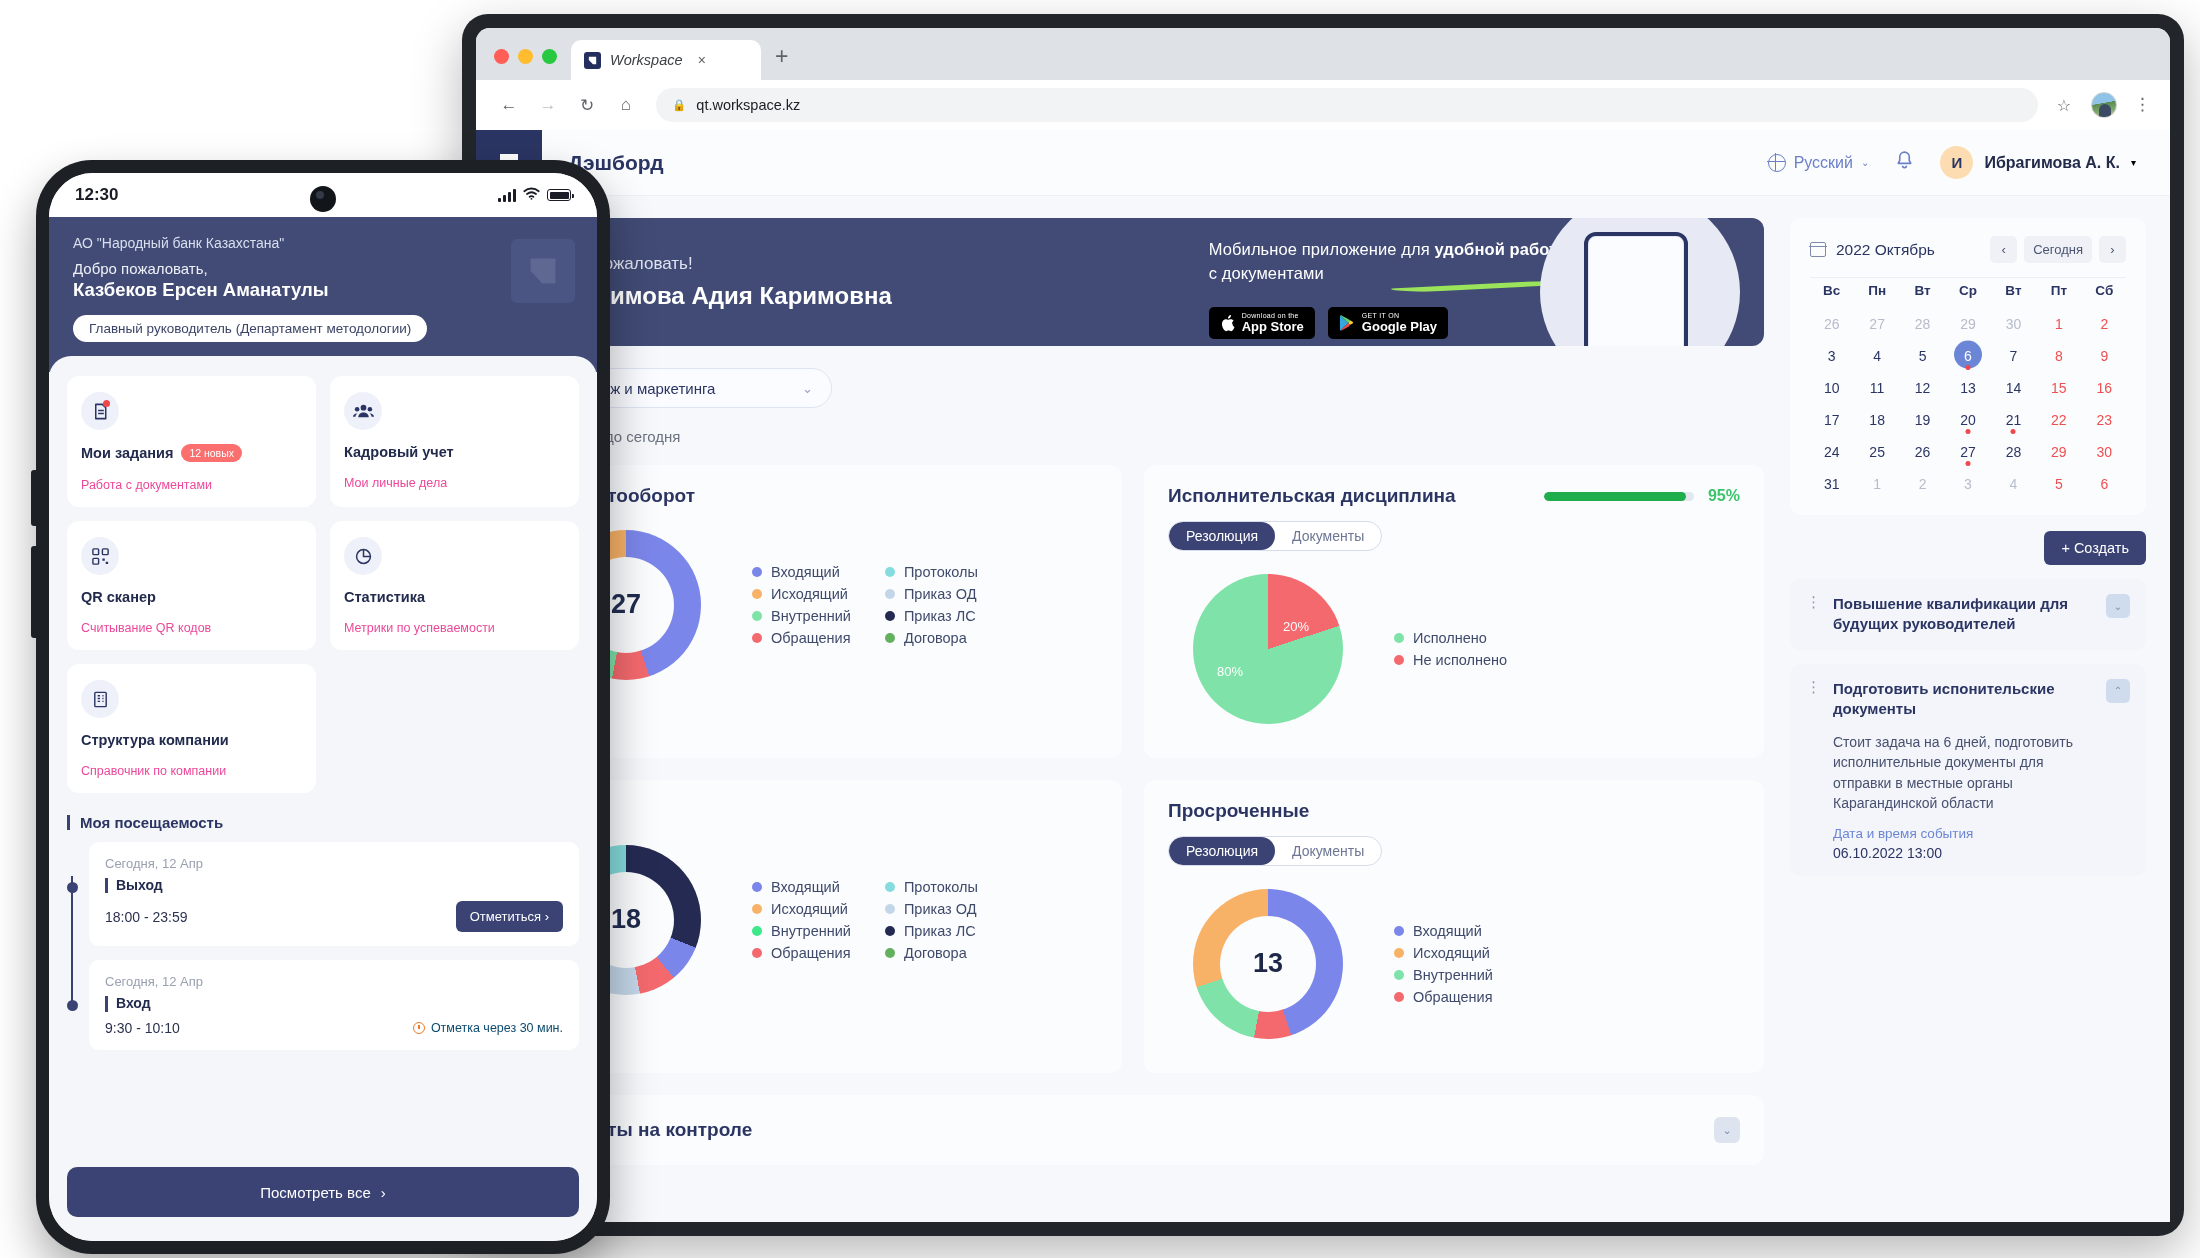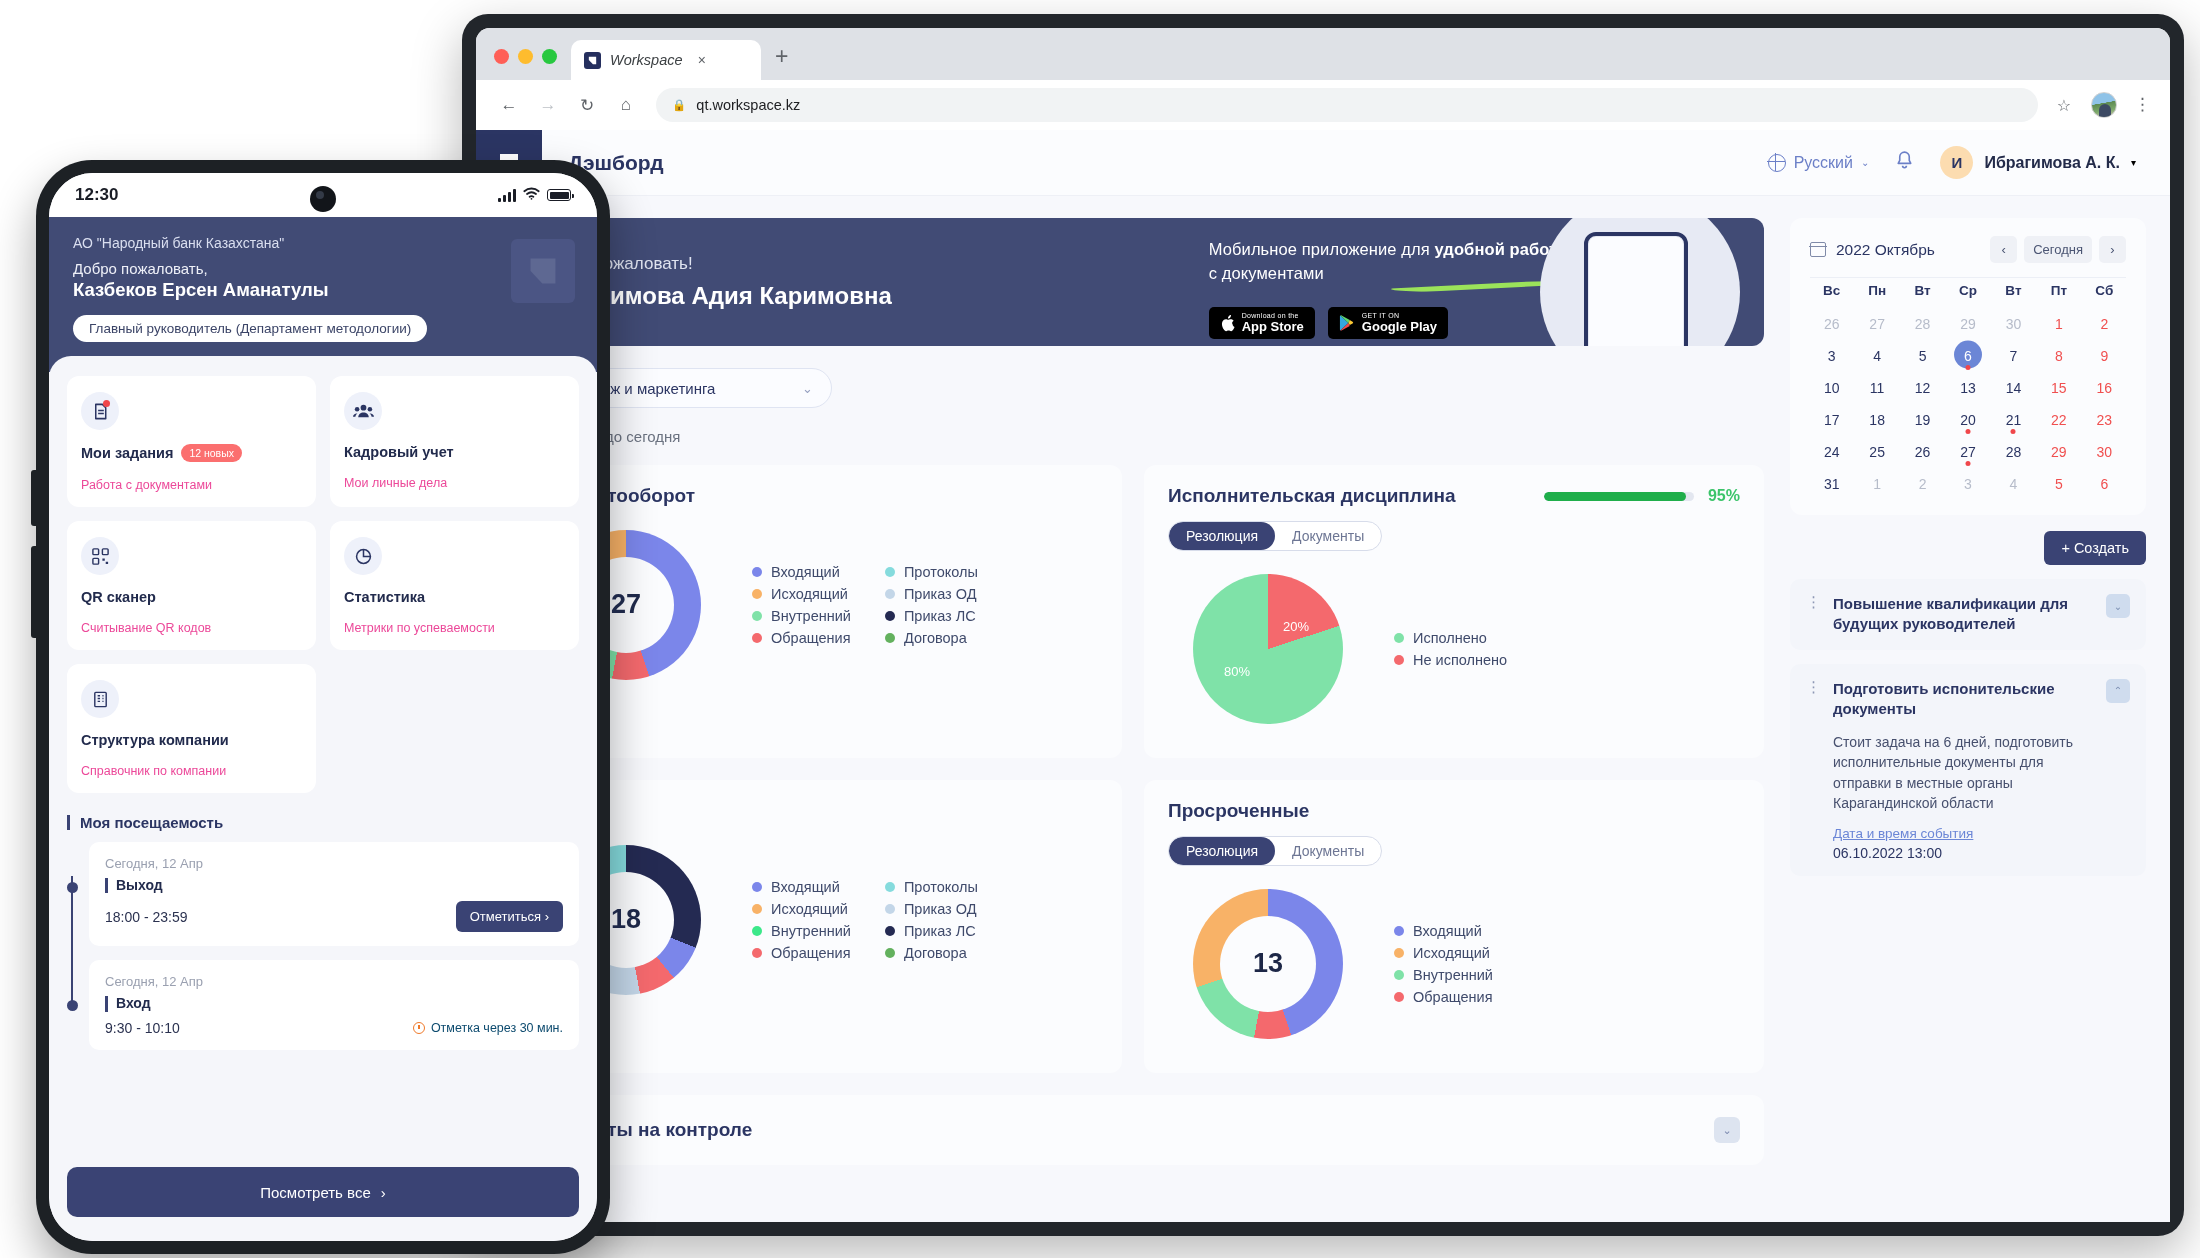--- a/index.html
+++ b/index.html
@@ -181,21 +181,21 @@
      background: #f0474b; transform: translateX(-50%); z-index: 2; }
   .create-row { display: flex; justify-content: flex-end; margin-top: 16px; }
   .create-btn { background: #3a4374; color: #fff; font-size: 14.5px; border-radius: 6px;
                 padding: 9px 17px; cursor: pointer; }
   .ev-card { background: #f3f5fa; border-radius: 10px; padding: 15px 16px; margin-top: 14px;
              display: flex; gap: 12px; align-items: flex-start; }
   .ev-grip { color: #8d97b4; font-size: 15px; line-height: .7; letter-spacing: 0; padding-top: 3px; cursor: grab; }
   .ev-body { flex: 1; }
   .ev-title { font-size: 15px; font-weight: bold; color: #2b3563; line-height: 1.35; }
   .ev-desc { font-size: 14px; color: #47506e; line-height: 1.45; margin-top: 13px; }
-  .ev-lbl { font-size: 13.5px; color: #6b86d6; margin-top: 13px; text-decoration: underline; }
+  .ev-lbl { font-size: 13.5px; color: #6b86d6; margin-top: 13px; }
   .ev-time { font-size: 14px; color: #2b3563; margin-top: 4px; }
   .ev-toggle { width: 24px; height: 24px; border-radius: 5px; background: #cfdcee; color: #7d90b3;
                display: flex; align-items: center; justify-content: center; font-size: 10px; flex: none; cursor: pointer; }
 
   
   .phone {
     position: absolute; left: 36px; top: 160px;
     width: 574px; height: 1094px;
     background: #1d2125; border-radius: 56px; padding: 13px;
     box-shadow: 0 22px 46px rgba(0,0,0,.33);
@@ -437,21 +437,21 @@
                   </div>
                 </div>
                 <div class="toggle">
                   <div class="on">Резолюция</div>
                   <div>Документы</div>
                 </div>
                 <div class="chart-row">
                   <div class="donut-wrap">
                     <div class="pie" style="background:conic-gradient(#f4696d 0 20%,#7fe2a8 20% 100%)"></div>
                     <div class="pie-lbl" style="left:115px; top:58px;">20%</div>
-                    <div class="pie-lbl" style="left:56px; top:103px;">80%</div>
+                    <div class="pie-lbl" style="left:49px; top:103px;">80%</div>
                   </div>
                   <div class="legend one" style="grid-template-rows:repeat(2,auto)">
                     <div class="lg-item">
                         <span class="dot" style="background:#7fe2a8"></span>
                         <span>Исполнено</span>
                       </div>
                     <div class="lg-item">
                         <span class="dot" style="background:#f4696d"></span>
                         <span>Не исполнено</span>
                       </div>

